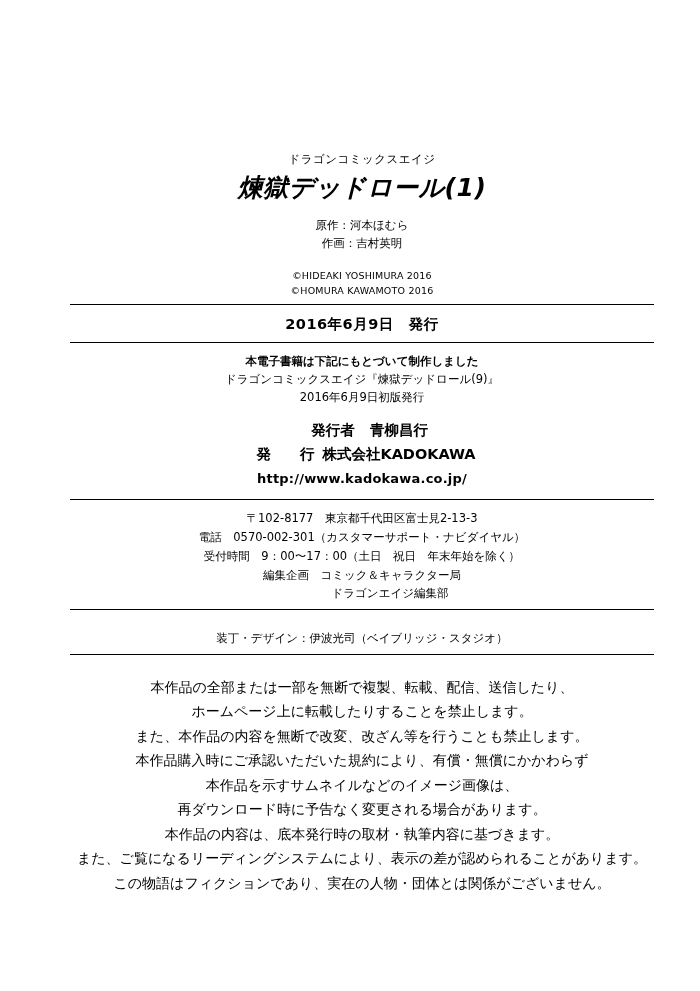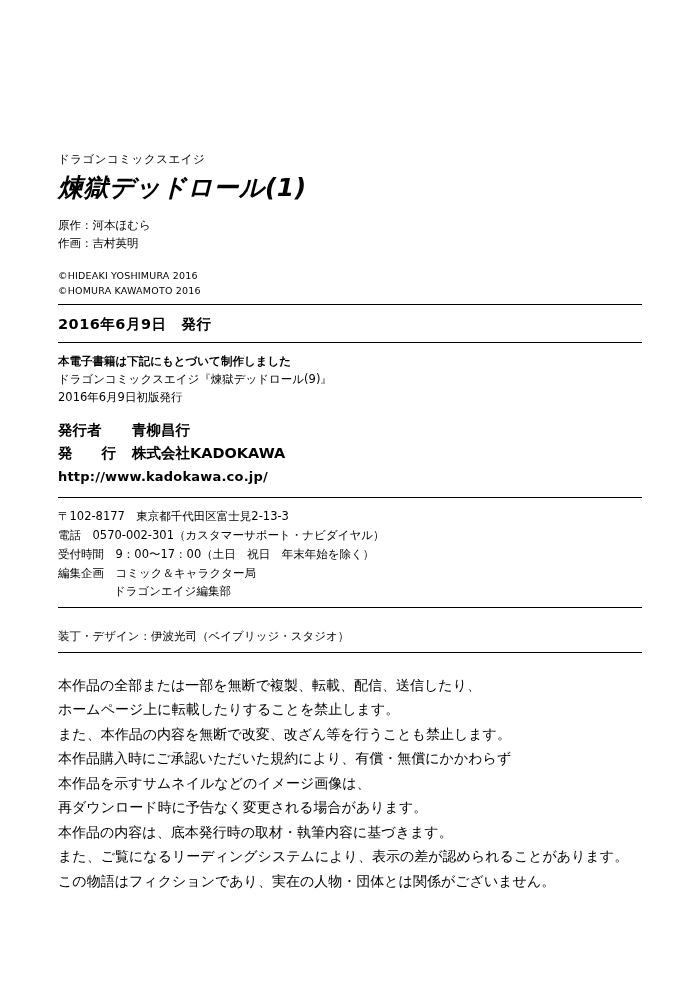--- a/index.html
+++ b/index.html
@@ -10,23 +10,24 @@
   body {
     width: 700px;
     height: 991px;
     font-family: "DejaVu Sans", "Liberation Sans", sans-serif;
     color: #000000;
     position: relative;
     overflow: hidden;
   }
   .page {
     position: absolute;
-    left: 0; top: 0;
+    left: 12px; top: 0;
     width: 608px;
     height: 991px;
+    text-align: center;
   }
   .colophon {
     position: absolute;
     left: 58px;
     top: 152px;
     width: 584px;
   }
   .series-label {
     font-size: 11.5px;
     letter-spacing: 0.5px;
@@ -77,20 +78,21 @@
   }
   .publisher-block {
     font-size: 14.5px;
     font-weight: bold;
     line-height: 1.6;
     margin: 8px 0 2px 0;
   }
   .publisher-block .lbl {
     display: inline-block;
     min-width: 74px;
+    font-family: Liberation Mono, monospace;
   }
   .publisher-url {
     font-size: 13px;
     font-weight: bold;
     line-height: 1.5;
     margin-bottom: 10px;
     letter-spacing: 0.2px;
   }
   .address-block {
     font-size: 11.5px;

